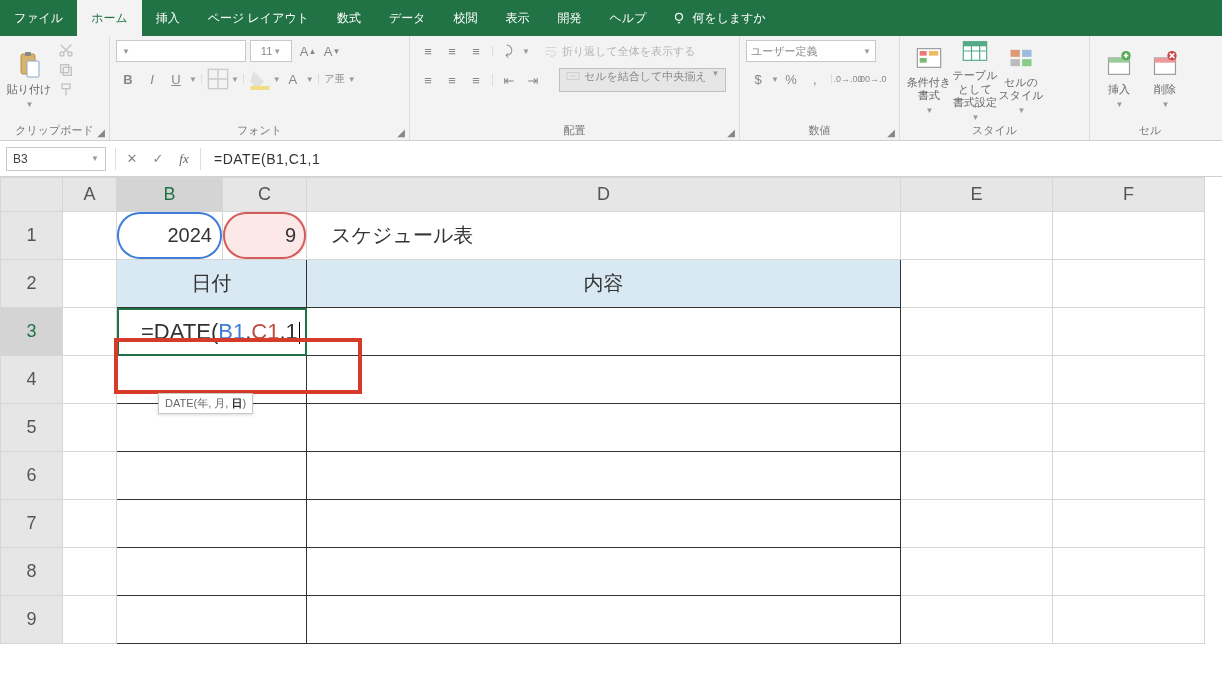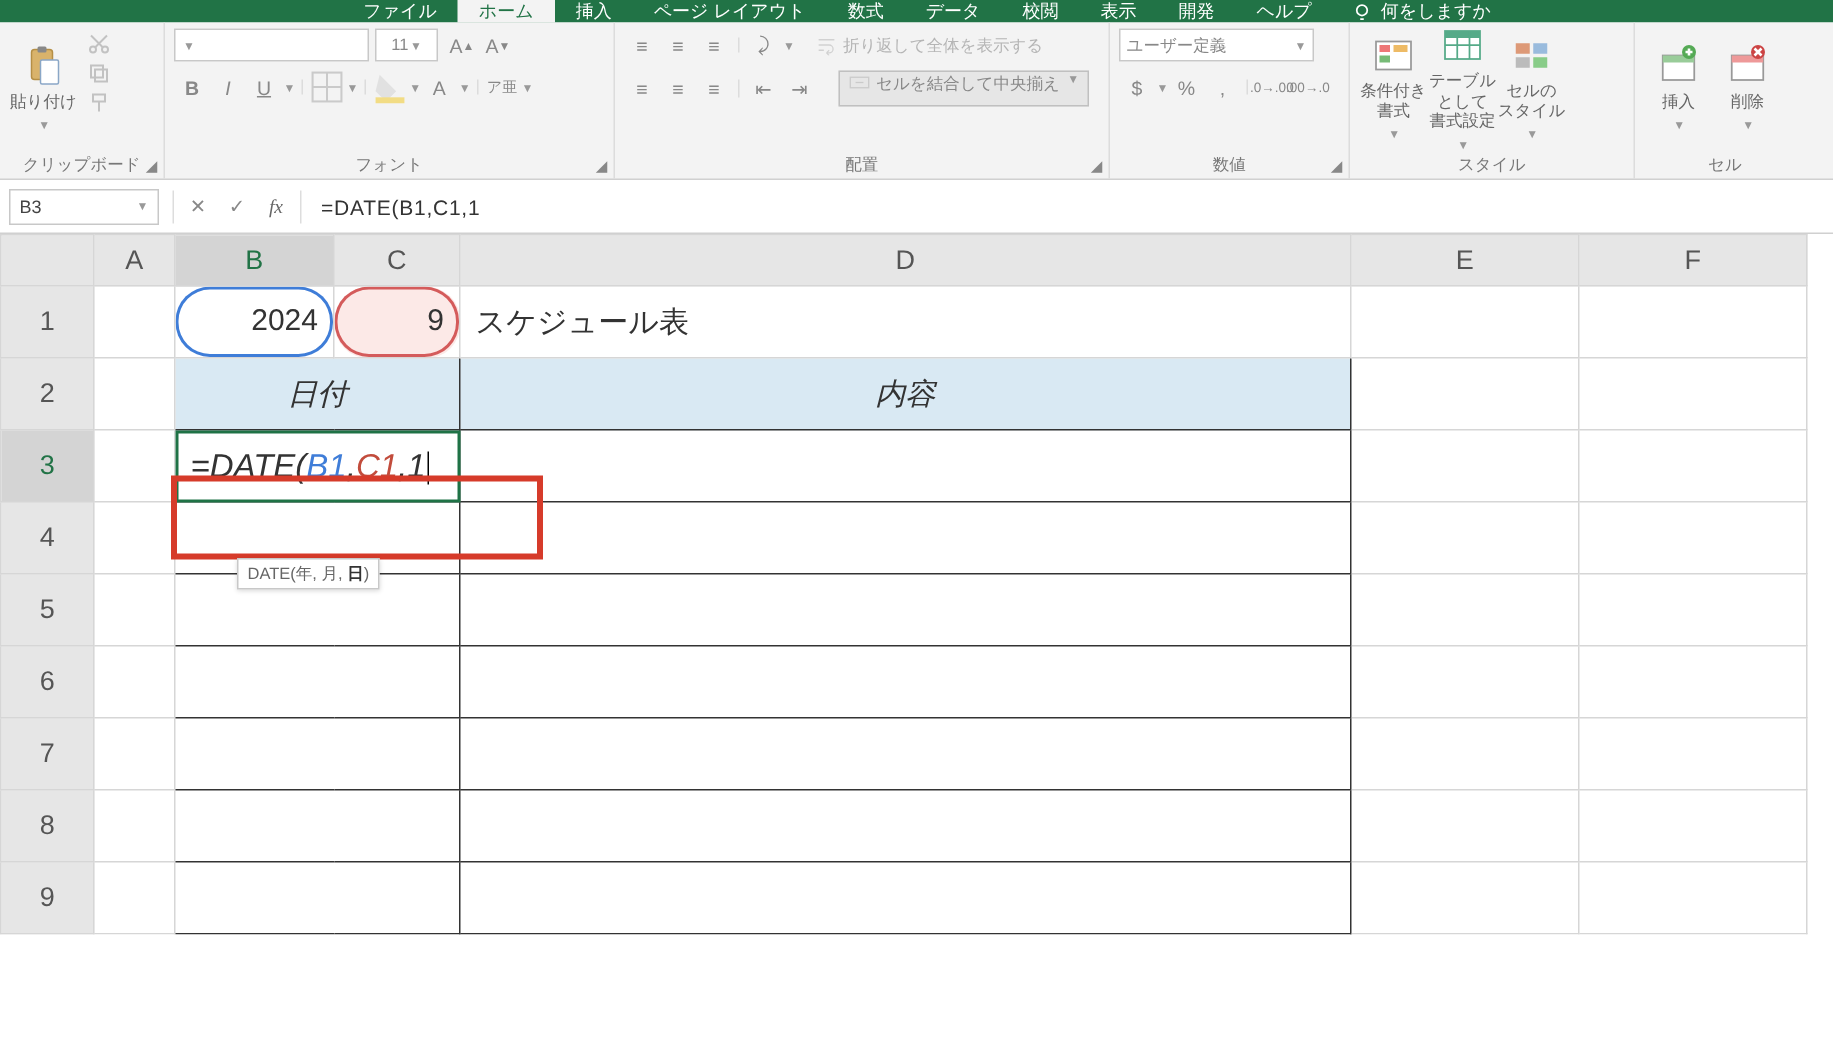--- a/index.html
+++ b/index.html
@@ -1,17 +1,17 @@
 <!DOCTYPE html>
 <html><head>
 <meta charset="utf-8">
 <style>
   * { box-sizing: border-box; }
   html, body { margin: 0; padding: 0; font-family: "Yu Gothic UI", "Meiryo", sans-serif; font-size: 12px; background: #fff; color: #444; }
-  .titlebar { height: 15px; background: #217346; display: flex; align-items: stretch; justify-content: center; }
+  .titlebar { height: 36px; background: #217346; display: flex; align-items: stretch; }
   .tabs { display: flex; align-items: stretch; }
   .tab { color: #fff; padding: 0 14px; display: flex; align-items: center; font-size: 12px; cursor: pointer; white-space: nowrap; }
   .tab.active { background: #f3f3f3; color: #217346; }
   .tell-me { display: flex; align-items: center; color: #fff; margin-left: 12px; gap: 6px; font-size: 12px; }
   .tell-me svg { width: 14px; height: 14px; }
 
   .ribbon { display: flex; align-items: stretch; border-bottom: 1px solid #d0d0d0; background: #f3f3f3; height: 105px; }
   .group { border-right: 1px solid #dcdcdc; position: relative; display: flex; flex-direction: column; }
   .group-body { flex: 1; display: flex; align-items: flex-start; padding: 4px 6px 0 6px; }
   .group-label { text-align: center; font-size: 11px; color: #777; padding-bottom: 2px; position: relative; height: 18px; display:flex; align-items:center; justify-content:center;}
@@ -53,36 +53,36 @@
   .col-B { width: 106px; }
   .col-C { width: 84px; }
   .col-D { width: 594px; }
   .col-E { width: 152px; }
   .col-F { width: 152px; }
   .row-hdr { width: 62px; }
   tr.hdr-row th { height: 34px; }
   tr.body-row td, tr.body-row th { height: 48px; }
 
   .cell-right { text-align: right !important; padding-right: 10px; border-radius: 23px; }
-  .cell-left { text-align: left !important; padding-left: 10px; }
+  .cell-left { text-align: left !important; padding-left: 24px; }
   .lightblue { background: #d9e9f3 !important; }
   .hdr-small { font-size: 20px; }
 
   .blue-outline { box-shadow: inset 0 0 0 2px #3f7dd8; }
   .red-outline  { box-shadow: inset 0 0 0 2px #d45b5b; background:#fce9e7 !important;}
   .green-outline{ outline: 2px solid #1f7246; outline-offset:-2px; background:#fff !important;}
 
   .active-row th, .active-col { background:#d4d4d4 !important; color:#217346 !important;}
 
   .red-callout { position:absolute; border:4px solid #d63b2a; pointer-events:none; }
 
   .func-tooltip { position:absolute; background:#fff; border:1px solid #c8c8c8; font-size:11px; color:#666; padding:2px 6px; box-shadow:0 1px 3px rgba(0,0,0,0.15);}
   .func-tooltip b { font-weight:bold; color:#333;}
 
-  .black-border-tbl td { border:1px solid #333 !important;font-style:italic; }
+  .black-border-tbl td { border:1px solid #333 !important; }
 
   .sep-v { width:1px; background:#dcdcdc; margin:6px 4px; align-self:stretch;}
 </style>
 </head>
 <body>
 
 <div class="titlebar">
   <div class="tabs">
     <div class="tab">ファイル</div>
     <div class="tab active">ホーム</div>

